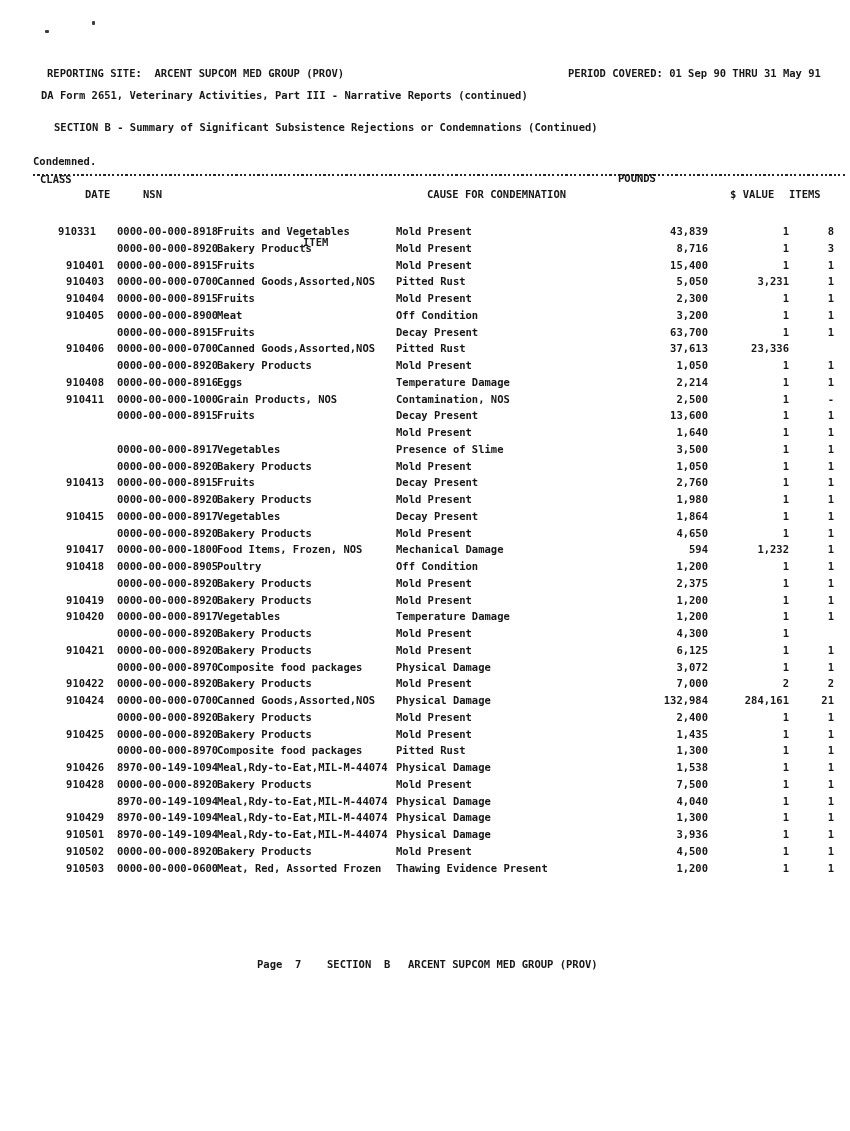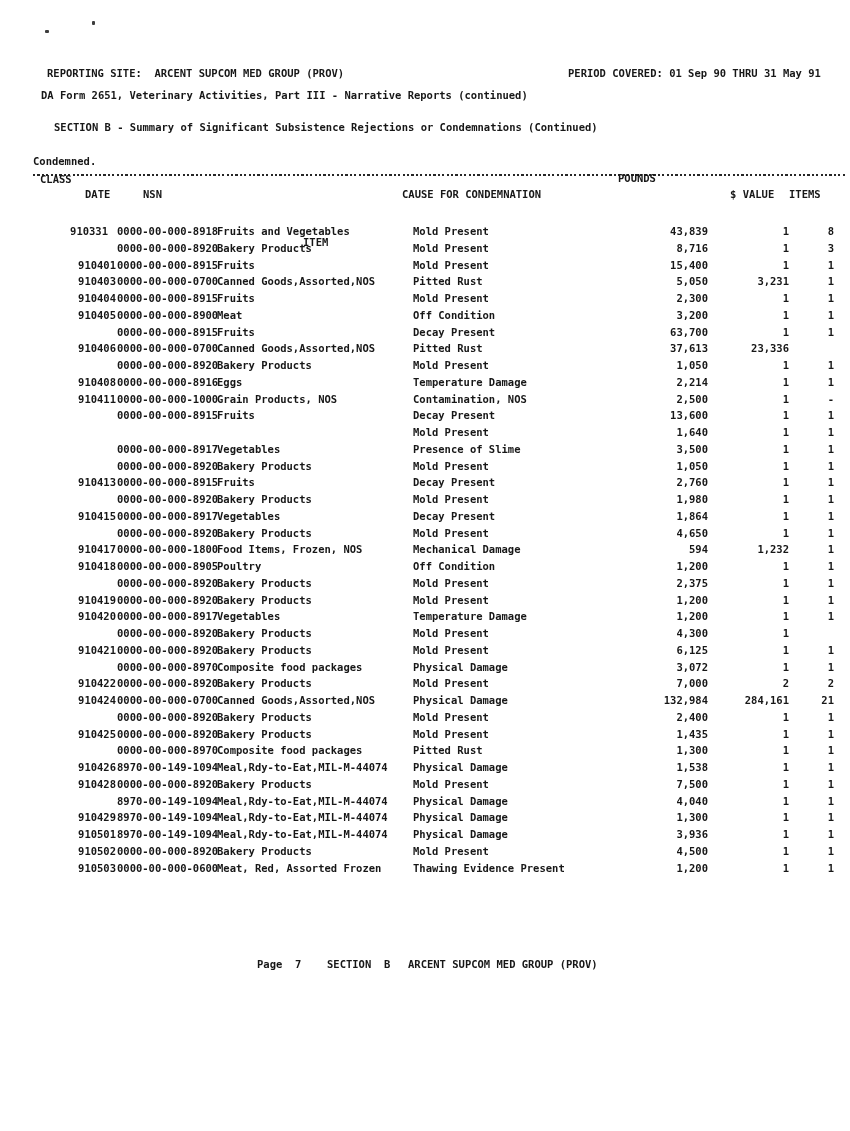--- a/index.html
+++ b/index.html
@@ -23,36 +23,36 @@
   }
   
   .speck{position:absolute;background:#3d3d3d;border-radius:1px;}
   .speck1{left:92px;top:21px;width:3px;height:4px;}
   .speck2{left:45px;top:30px;width:4px;height:3px;}
 
   
   .rows{position:absolute;left:0;top:224px;width:850px;}
   .row{position:relative;height:16.75px;}
   .cell{position:absolute;top:0;white-space:pre;line-height:14px;}
-  .c-date  {left:0;width:104px;text-align:right;margin-left:12px;}
+  .c-date  {left:0;width:104px;text-align:right;}
   .c-nsn   {left:117px;}
   .c-item  {left:217px;}
-  .c-cause {left:413px;}
+  .c-cause {left:396px;}
   .c-pounds{left:588px;width:120px;text-align:right;}
   .c-value {left:676px;width:113px;text-align:right;}
   .c-items {left:772px;width:62px;text-align:right;}
   
   .row:first-child .c-date{padding-right:8px;box-sizing:border-box;}
 
   
   .h-class {left:40px;top:172px;}
   .h-date  {left:85px;top:187px;}
   .h-nsn   {left:143px;top:187px;}
   .h-item  {left:303px;top:187px;margin-top:48px;}
-  .h-cause {left:402px;top:187px;}
+  .h-cause {left:427px;top:187px;}
   .h-pounds{left:618px;top:171px;}
   .h-value {left:730px;top:187px;}
   .h-items {left:789px;top:187px;text-align:center;}
 </style>
 </head>
 <body>
 
 <div class="page">
 
   <span class="speck speck1"></span>

